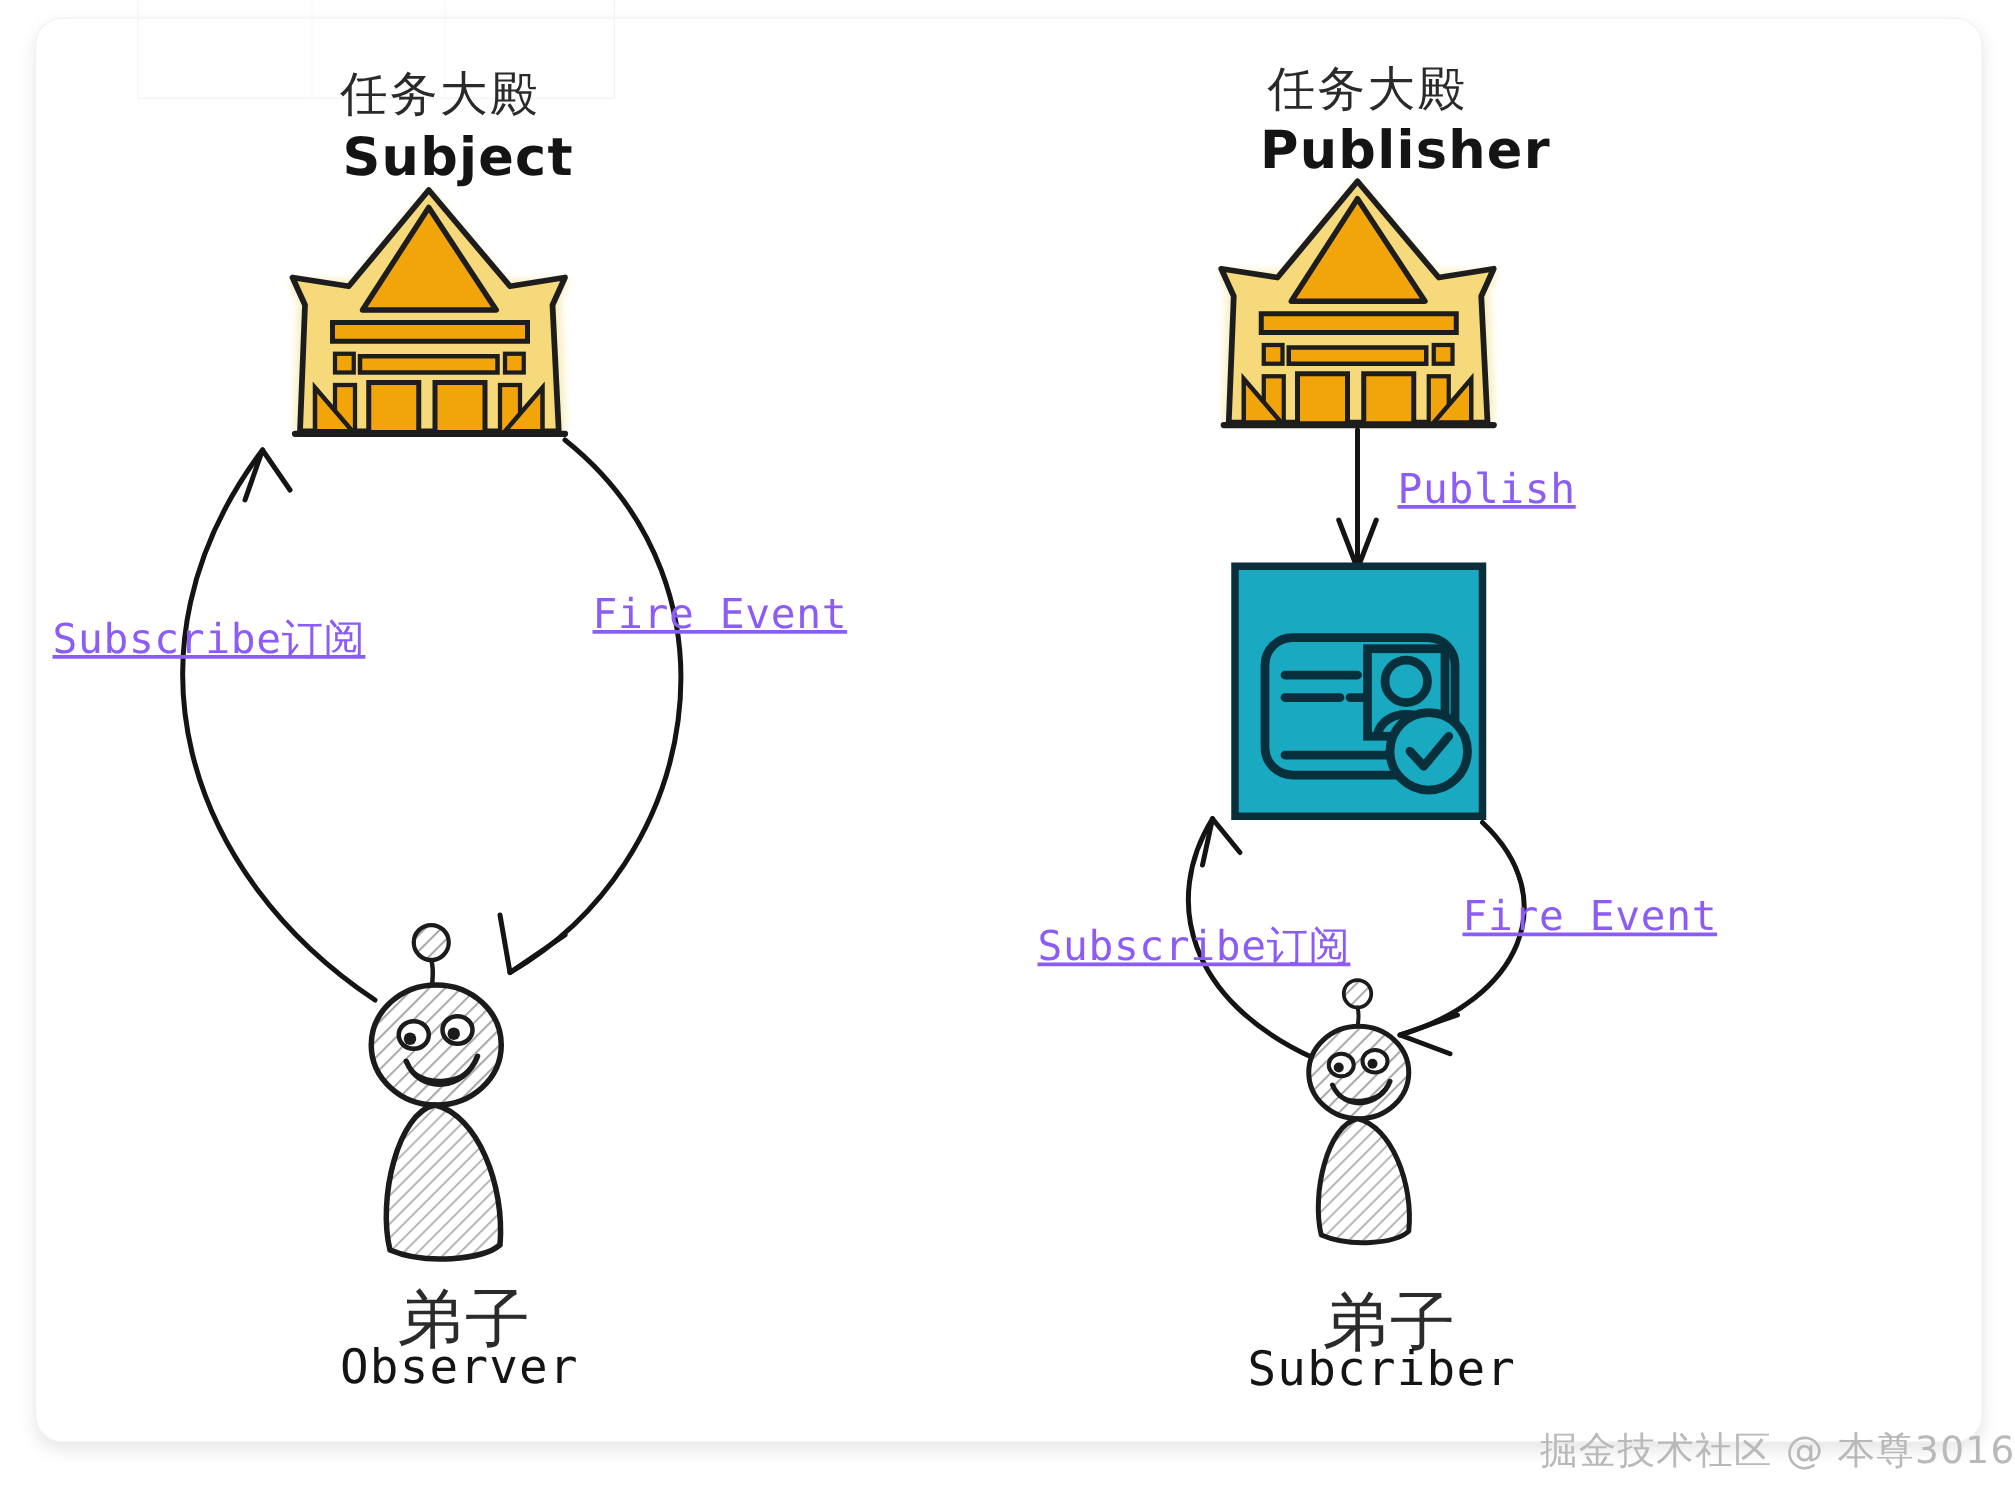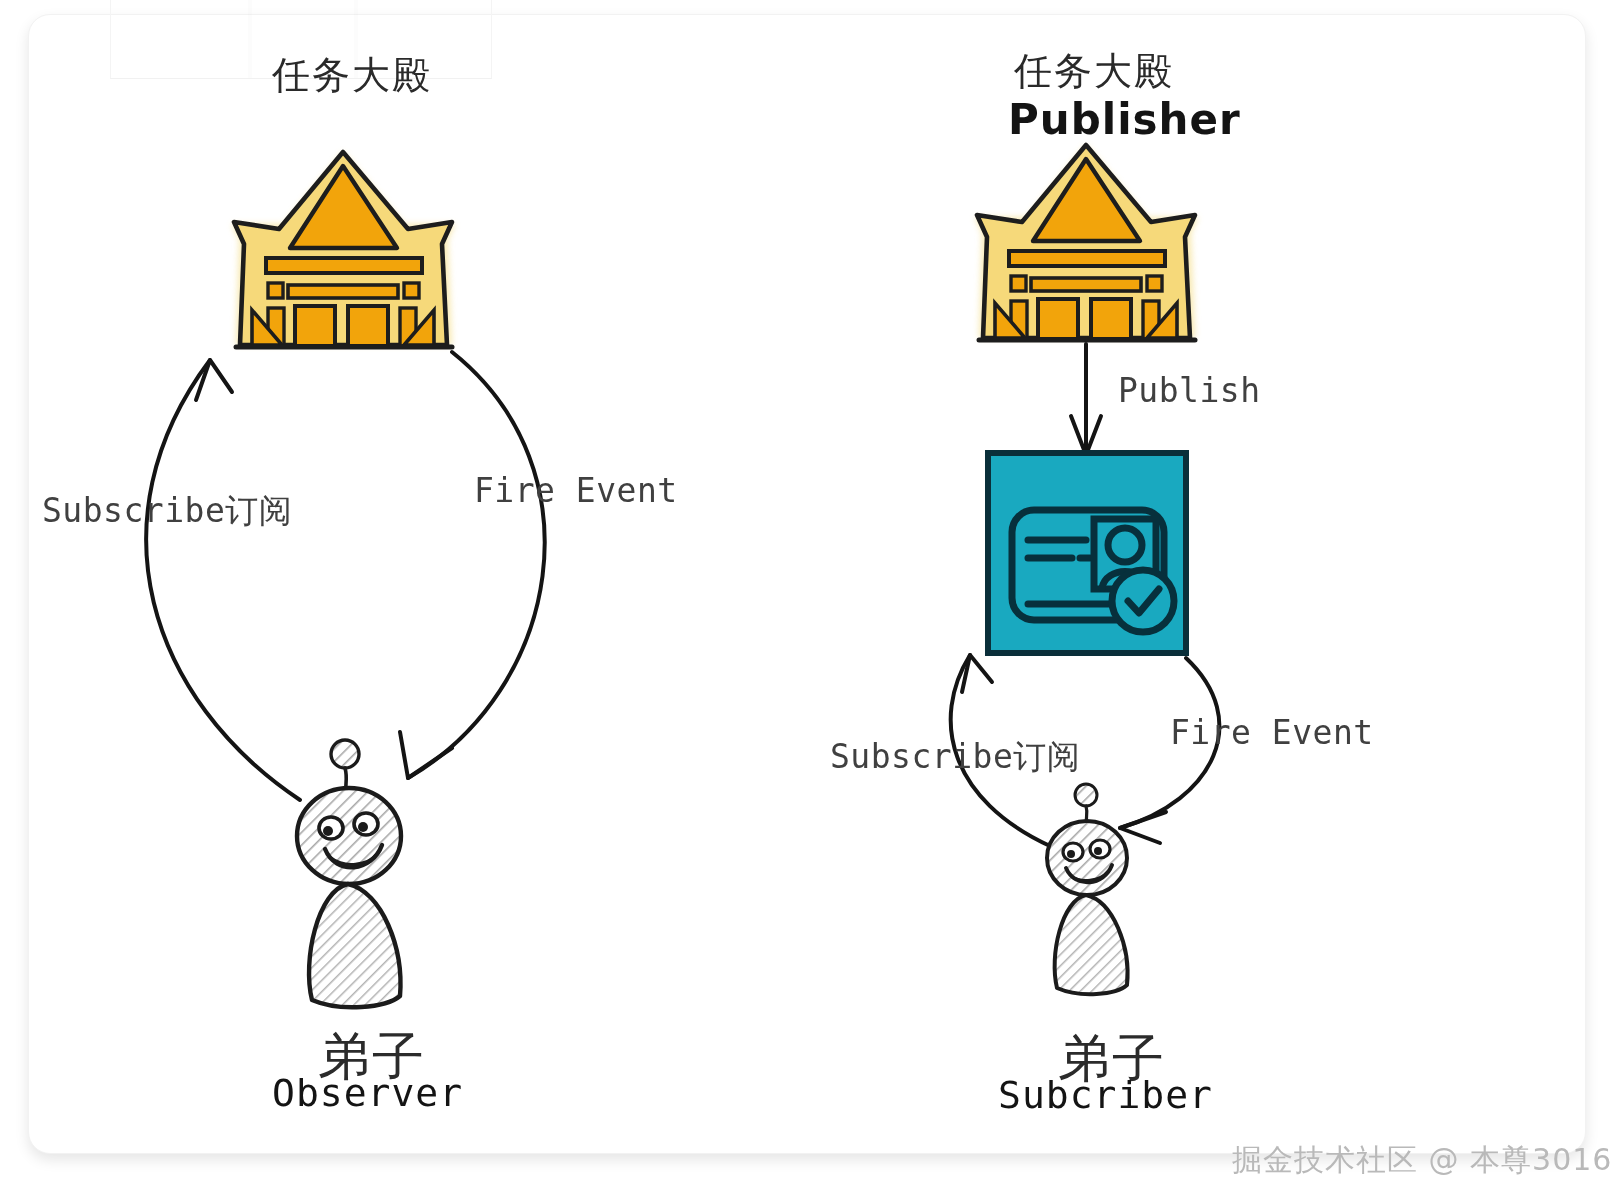--- a/index.html
+++ b/index.html
@@ -72,22 +72,23 @@
   .hand-title {
     font-family: "DejaVu Sans", sans-serif;
     font-size: 42px;
     font-weight: 600;
     letter-spacing: 1px;
     color: #141414;
   }
   .mono {
     font-family: "DejaVu Sans Mono", monospace;
     font-size: 33px;
-    color: #404040;
+    color: #8b5cf6;
     letter-spacing: 0.5px;
+    text-decoration: underline;
   }
   .mono-big {
     font-family: "DejaVu Sans Mono", monospace;
     font-size: 38px;
     color: #141414;
     letter-spacing: 1px;
   }
   .bottom-cn {
     font-family: Liberation Serif, serif;
     font-size: 52px;
@@ -259,20 +260,21 @@
       <ellipse cx="1100" cy="849" rx="10" ry="9" fill="#ffffff" stroke="#1b1b1b" stroke-width="3.2"></ellipse>
       <circle cx="1071" cy="854" r="4" fill="#1b1b1b"></circle>
       <circle cx="1098" cy="851" r="4" fill="#1b1b1b"></circle>
       <path d="M1066 868 C 1075 889, 1104 886, 1112 865" fill="none" stroke="#1b1b1b" stroke-width="4" stroke-linecap="round"></path>
       <path d="M1071 876 C 1081 883, 1100 881, 1107 872" fill="none" stroke="#1b1b1b" stroke-width="2.6" stroke-linecap="round"></path>
       <path d="M1086 895 C 1062 900, 1049 955, 1057 988 C 1080 998, 1116 995, 1127 985 C 1131 947, 1113 901, 1086 895 Z" fill="url(#hatch2)" stroke="#1b1b1b" stroke-width="4" stroke-linejoin="round"></path>
     </g>
   </svg>
 
   <div class="lbl cn-title" style="left:272px; top:56px;">任务大殿</div>
+  <div class="lbl hand-title" style="left:274px; top:104px;">Subject</div>
 
   <div class="lbl mono" style="left:42px; top:494px;">Subscribe订阅</div>
   <div class="lbl mono" style="left:474px; top:474px;">Fire Event</div>
 
   <div class="lbl bottom-cn" style="left:318px; top:1030px;">弟子</div>
   <div class="lbl bottom-en" style="left:272px; top:1074px;">Observer</div>
 
   <div class="lbl cn-title" style="left:1014px; top:52px;">任务大殿</div>
   <div class="lbl hand-title" style="left:1008px; top:98px;">Publisher</div>
 

